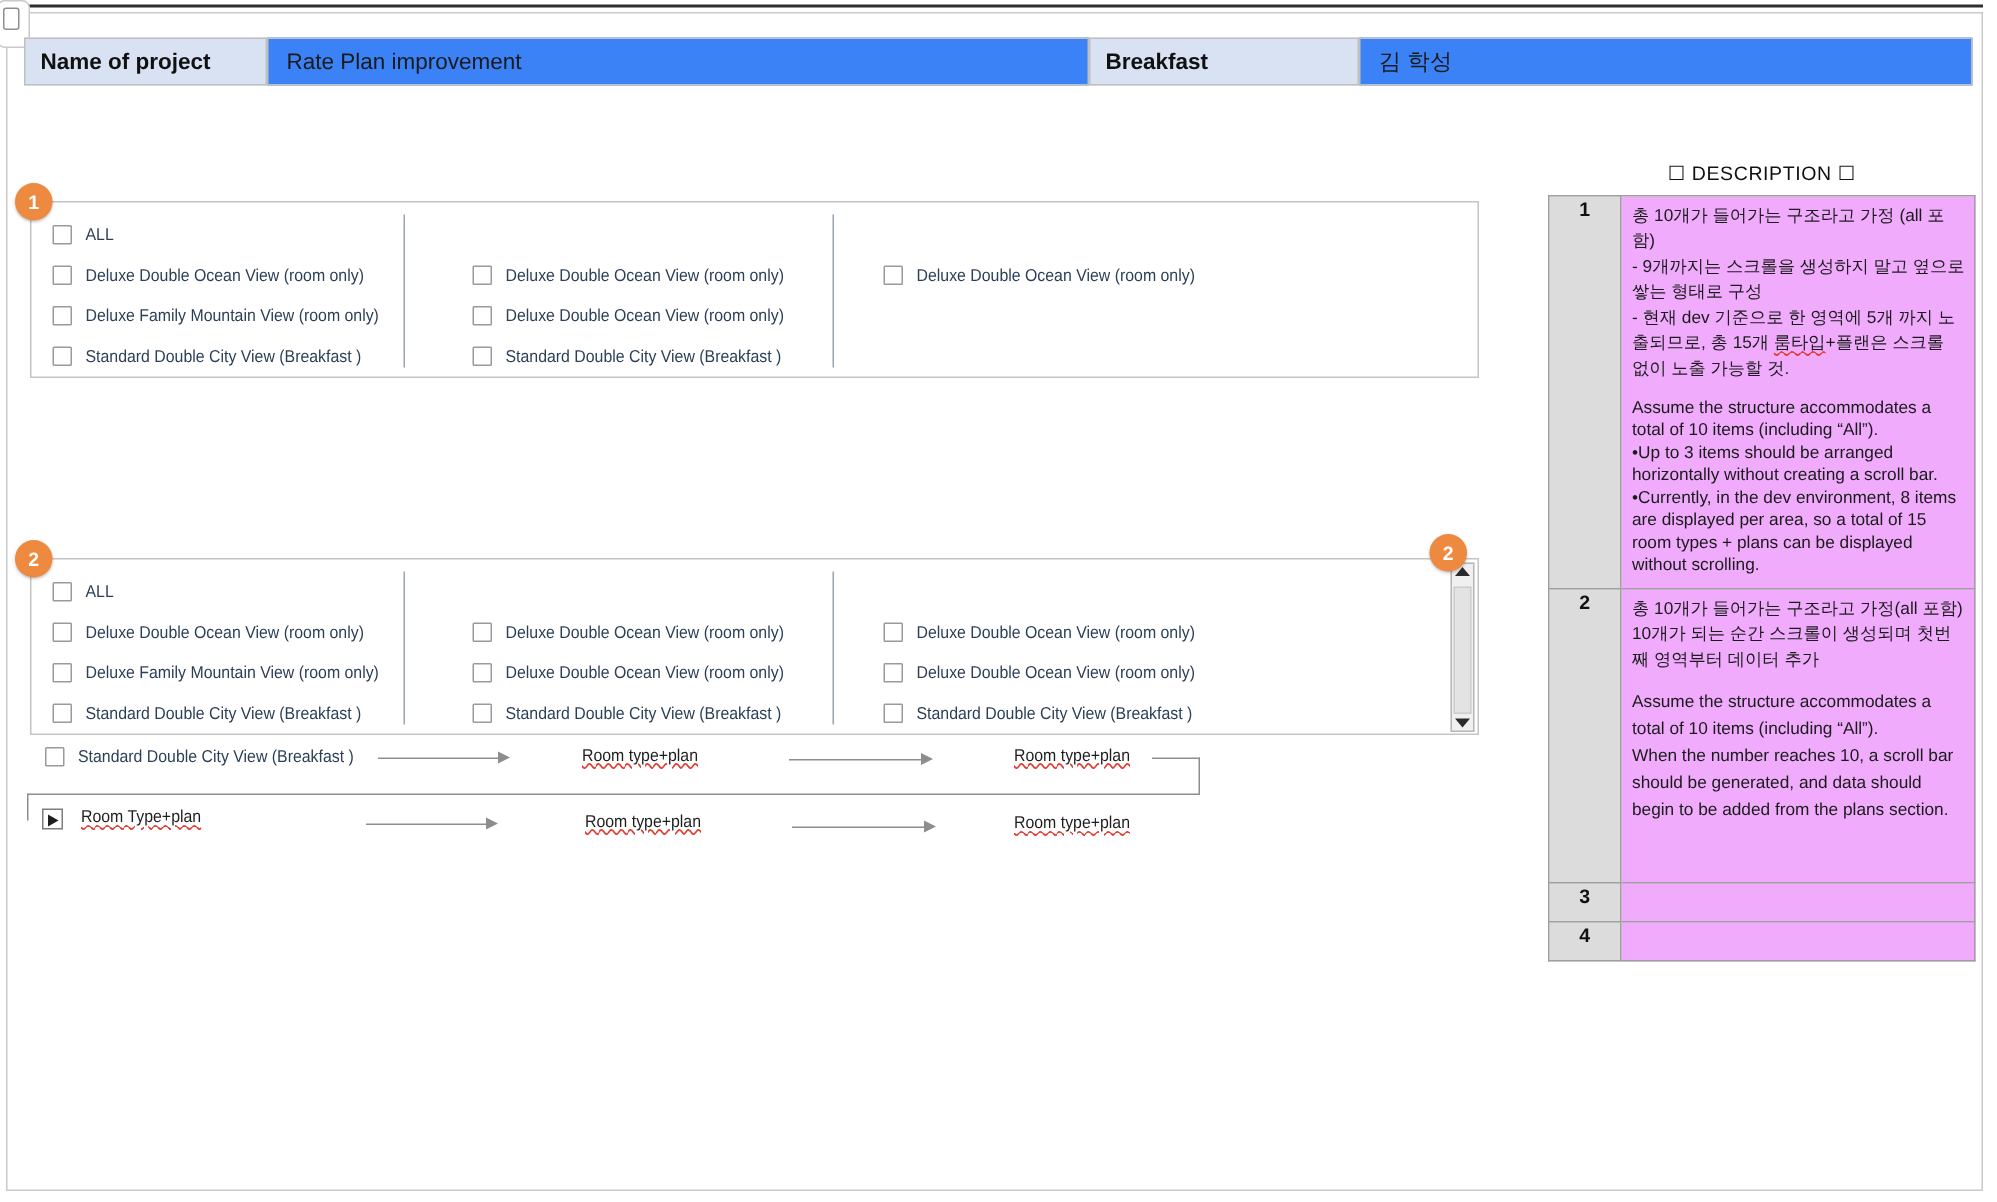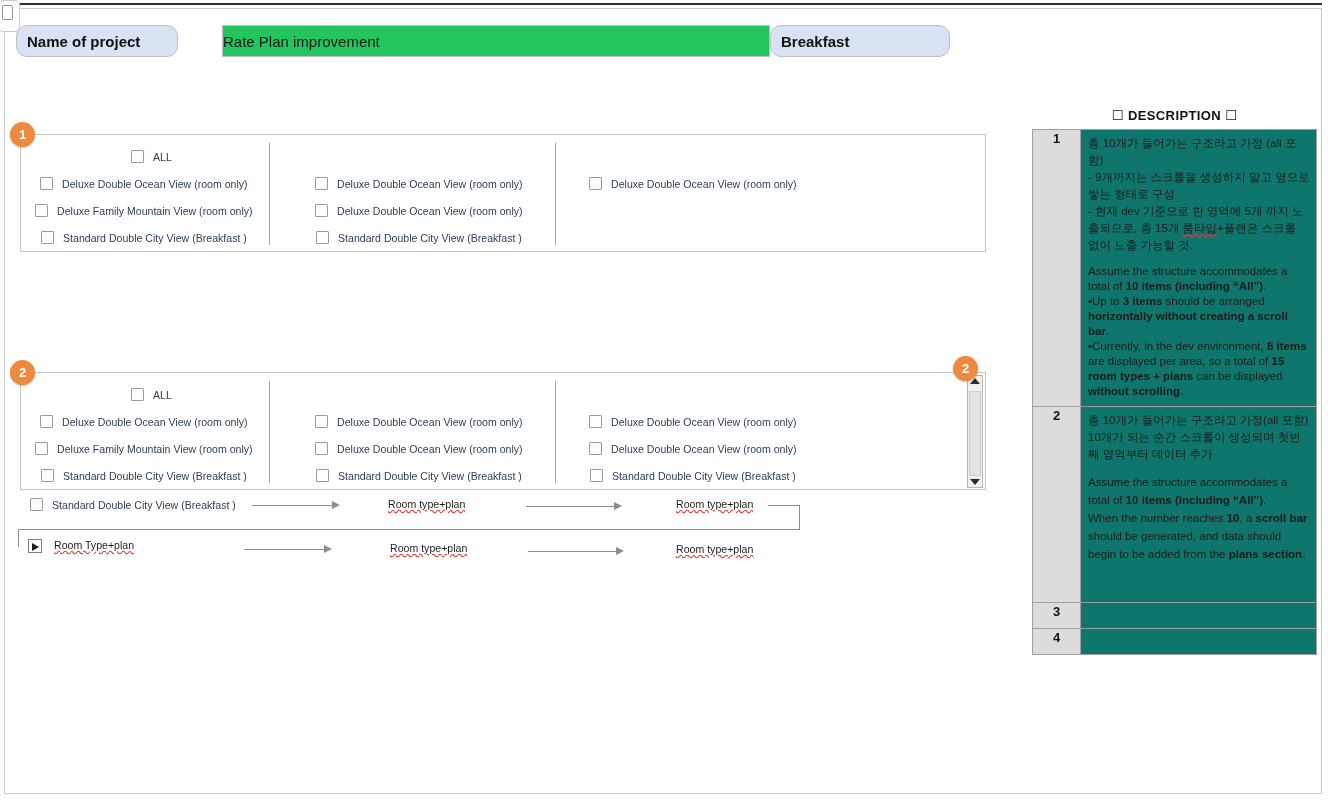--- a/index.html
+++ b/index.html
@@ -23,22 +23,22 @@
   }
   #corner-tab-glyph{
     position:absolute;left:3px;top:4px;width:9px;height:13px;
     border:1px solid #8f8f8f;border-radius:2px;
   }
 
   
   #hdr{position:absolute;left:16px;top:25px;width:1299px;height:48px;}
   .hrow{display:flex;height:32px;box-sizing:border-box;}
   .hcell{box-sizing:border-box;border:1px solid #bfbfbf;display:flex;align-items:center;}
-  .hlabel{background:#d9e2f3;font-weight:bold;font-size:15px;color:#111;padding-left:10px;border-radius:11px;}
-  .hvalue{background:#22c55e;font-size:15px;color:#1a1a1a;margin-left:44px;}
+  .hlabel{background:#d9e2f3;font-weight:bold;font-size:15px;color:#111;padding-left:10px;}
+  .hvalue{background:#3b82f6;font-size:15px;color:#1a1a1a;padding-left:12px;}
   .w-lab{width:162px;}
   .w-val{width:548px;}
   .w-lab2{width:180px;}
   .w-val2{width:409px;}
 
   
   .badge{
     position:absolute;width:25px;height:25px;border-radius:50%;
     background:#ED8A3F;color:#fff;font-weight:bold;font-size:13px;
     display:flex;align-items:center;justify-content:center;
@@ -46,21 +46,21 @@
     font-family:"Liberation Sans",sans-serif;
   }
 
   
   .cb-panel{
     position:absolute;box-sizing:border-box;
     border:1px solid #c4c4c4;background:#ffffff;
   }
   .cb-col{position:absolute;top:0;}
   .cb-divider{position:absolute;width:1px;background:#9aa4b3;}
-  .cb-item{display:flex;align-items:center;height:27px;justify-content:center;}
+  .cb-item{display:flex;align-items:center;height:27px;}
   .cb-box{
     width:13px;height:13px;border:1px solid #9a9a9a;background:#fff;
     box-sizing:border-box;flex:0 0 auto;border-radius:1px;
   }
   .cb-label{
     margin-left:9px;font-size:11.5px;color:#2b3f56;white-space:nowrap;
     transform:scaleX(.92);transform-origin:left center;
     font-family:"Liberation Sans",sans-serif;
   }
 
@@ -104,54 +104,55 @@
   }
   .box-arrow i{
     position:absolute;left:3px;top:2.5px;width:0;height:0;
     border-top:4px solid transparent;border-bottom:4px solid transparent;
     border-left:7px solid #1e1e1e;
   }
 
   
   #desc{position:absolute;left:1032px;top:108px;width:285px;}
   #desc-title{
-    text-align:center;font-size:13px;font-weight:bold;color:#111;
+    text-align:center;font-size:13px;font-weight:normal;color:#111;
     letter-spacing:.4px;margin-bottom:6px;
   }
   #desc-table{border-collapse:collapse;width:285px;table-layout:fixed;}
   #desc-table td{
     border:1px solid #9f9f9f;vertical-align:top;box-sizing:border-box;
   }
   td.num{
     width:48px;background:#dcdcdc;text-align:center;vertical-align:middle;
     font-size:13px;font-weight:bold;color:#111;
   }
-  td.body{background:#0f766e;padding:5px 6px 7px 7px;}
+  td.body{background:#f0abfc;padding:5px 6px 7px 7px;}
   .ko{font-size:11.5px;line-height:17px;color:#1a1a1a;}
   .ko .u{text-decoration:underline;text-decoration-color:#e03c31;text-decoration-style:wavy;}
   .en{font-size:11.5px;line-height:15px;color:#1a1a1a;}
   .en.sp{line-height:18px;}
   .gap{height:10px;}
-  b{font-weight:bold;}
+  b{font-weight:normal;}
 </style>
 </head>
 <body>
 
 <div id="top-rule-1"></div>
 <div id="top-rule-2"></div>
 <div id="page-frame"></div>
 <div id="corner-tab">
   <div id="corner-tab-glyph"></div>
 </div>
 
 <div id="hdr">
   <div class="hrow">
     <div class="hcell hlabel w-lab">Name of project</div>
     <div class="hcell hvalue w-val">Rate Plan improvement</div>
     <div class="hcell hlabel w-lab2">Breakfast</div>
+    <div class="hcell hvalue w-val2">김 학성</div>
   </div>
 </div>
 
 <div class="badge" style="left:10px;top:122px;">1</div>
 <div class="cb-panel" id="panel1" style="left:20px;top:134px;width:966px;height:118px;">
   <div class="cb-divider" style="left:248px;top:8px;height:102px;"></div>
   <div class="cb-divider" style="left:534px;top:8px;height:102px;"></div>
 
   <div class="cb-col" id="p1c1" style="left:14px;top:8px;">
       <div class="cb-item">

